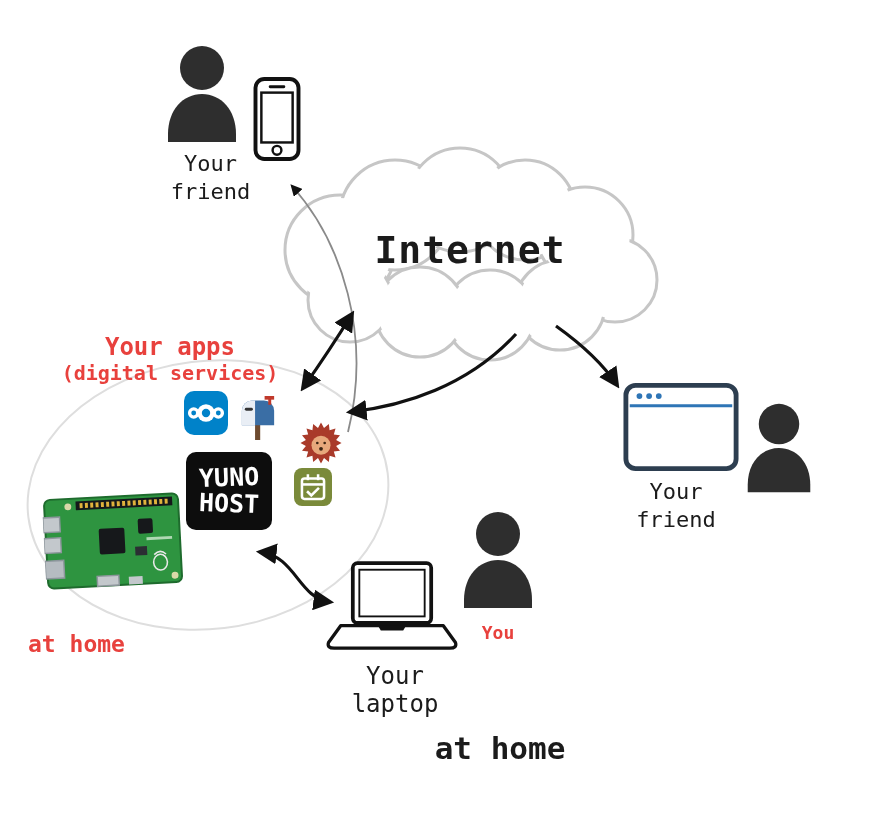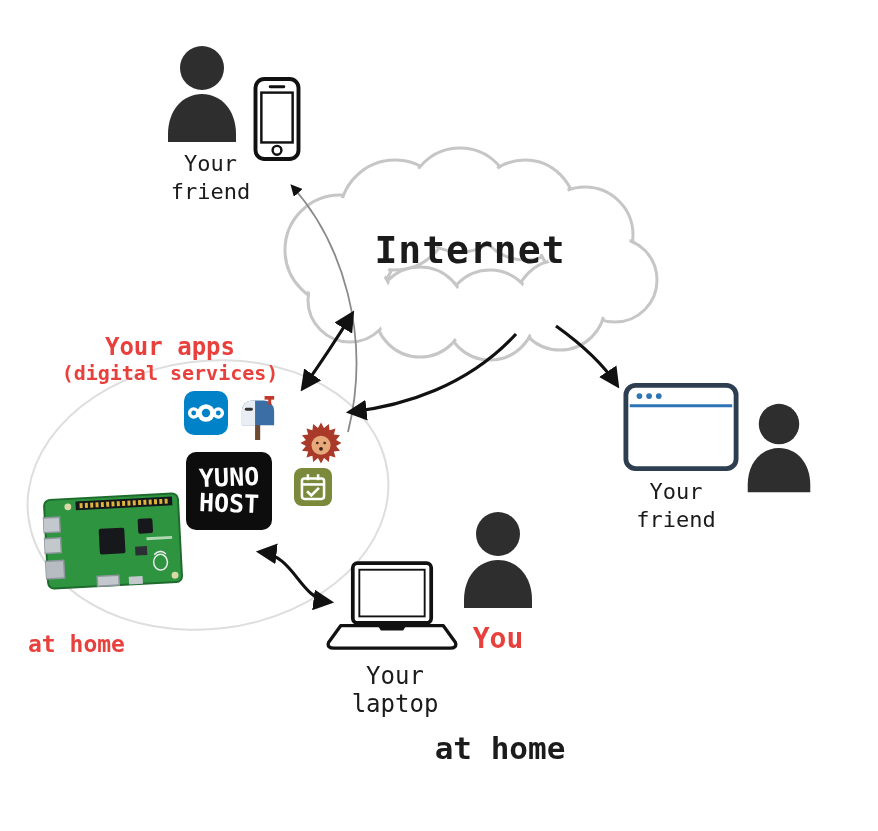--- a/index.html
+++ b/index.html
@@ -56,21 +56,21 @@
   .yuno-line2 { transform: rotate(2deg); }
 
   .raspberry-pi { left: 44px; top: 490px; width: 138px; height: 100px; transform: rotate(-3deg); }
 
   .server-label { left: 28px; top: 630px; width: 250px; font-size: 23px; line-height: 29px; }
 
   
   .laptop-icon  { left: 322px; top: 558px; width: 140px; height: 100px; }
   .laptop-label { left: 320px; top: 662px; width: 150px; font-size: 24px; }
   .you-person   { left: 458px; top: 510px; width: 80px; height: 100px; }
-  .you-label    { left: 458px; top: 622px; width: 80px; font-size: 28px; }
+  .you-label    { left: 458px; top: 622px; width: 80px; font-size: 18px; }
 
   
   .browser-icon       { left: 623px; top: 382px; width: 116px; height: 90px; }
   .friend-right-person{ left: 742px; top: 402px; width: 74px; height: 92px; }
   .friend-right-label { left: 606px; top: 478px; width: 140px; font-size: 22px; line-height: 28px; }
 
   
   .page-title { left: 330px; top: 728px; width: 340px; font-size: 31px; font-weight: bold; line-height: 40px; }
 
   .arrows-layer { left: 0; top: 0; width: 878px; height: 831px; pointer-events: none; }

